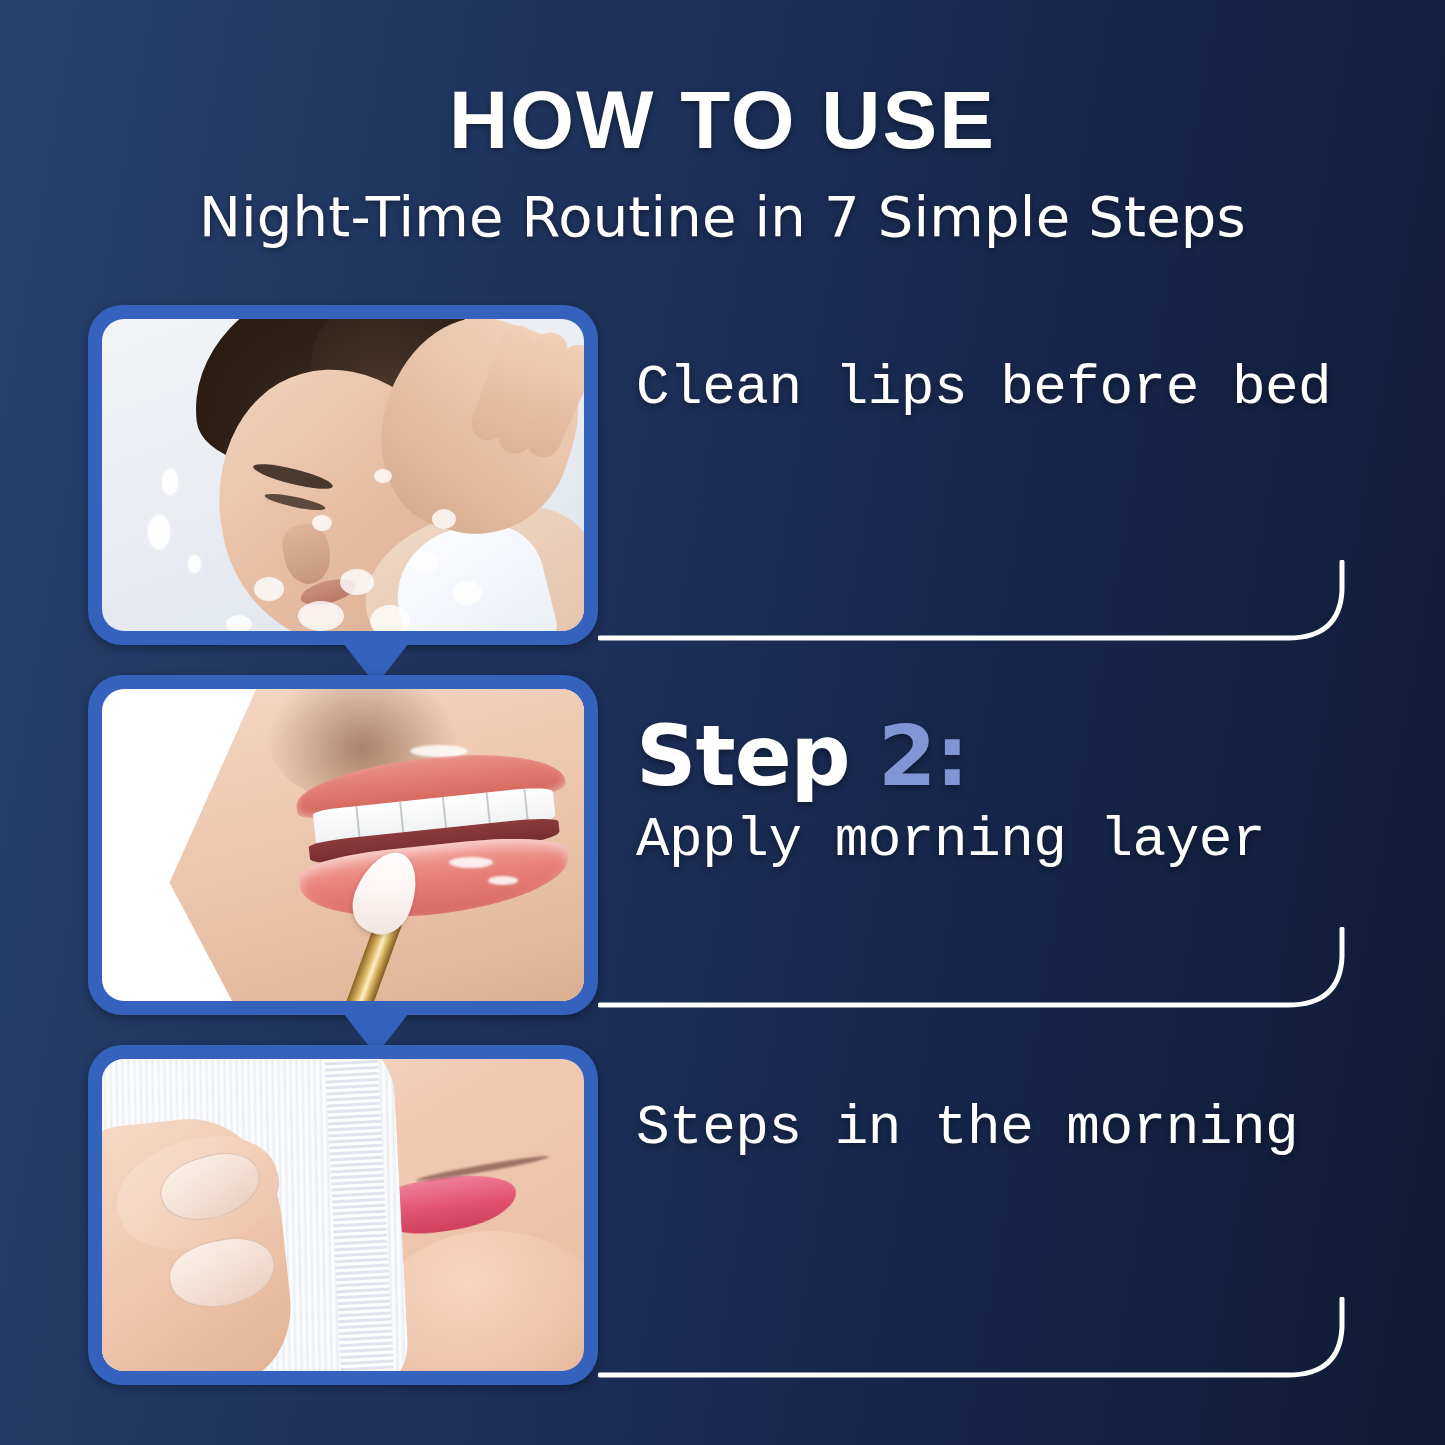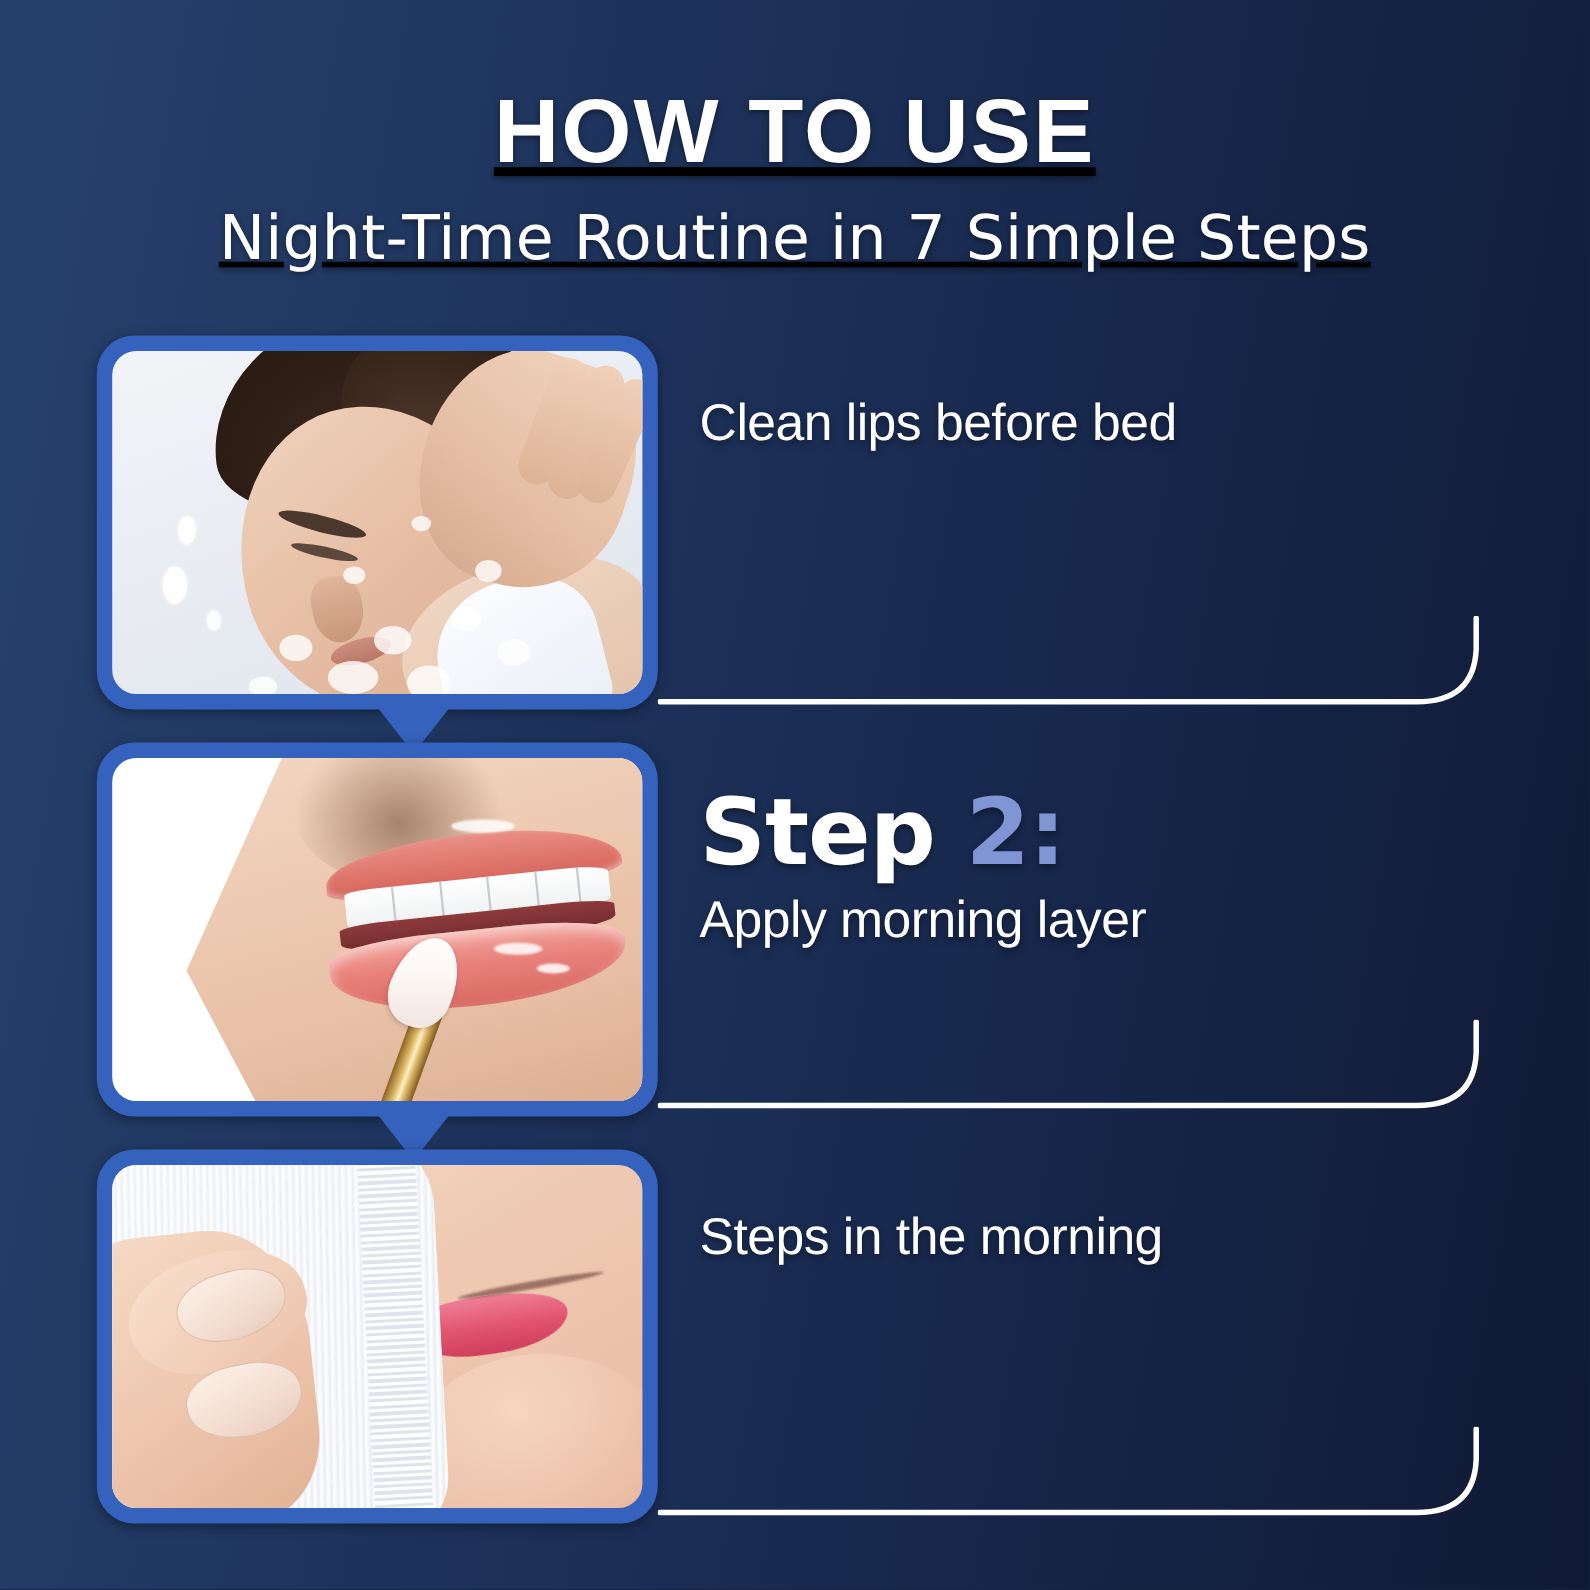--- a/index.html
+++ b/index.html
@@ -15,21 +15,20 @@
     width:1445px; height:1445px;
     background:
       linear-gradient(100deg,#27416e 0%, #223a64 18%, #1c3058 42%, #16264a 68%, #121e3c 88%, #101a34 100%);
     overflow:hidden;
   }
 
   
   #header{
     position:absolute; top:78px; left:0; width:100%;
     text-align:center;
-    text-decoration:underline;
   }
   #main-title{
     font-family:"Liberation Sans", sans-serif;
     font-weight:bold;
     font-size:82px;
     letter-spacing:2px;
     color:#ffffff;
     line-height:1.02;
     text-shadow:0 2px 6px rgba(0,0,0,.45);
   }
@@ -259,23 +258,23 @@
     font-weight:bold;
     font-size:84px;
     line-height:.98;
     color:#ffffff;
     letter-spacing:-1px;
     text-shadow:0 3px 7px rgba(0,0,0,.4);
     white-space:nowrap;
   }
   .step-num{ color:#8096d4; }
   .step-desc{
-    font-family:Liberation Sans, sans-serif;
+    font-family:Liberation Mono, monospace;
     font-weight:normal;
-    font-size:47px;
+    font-size:56px;
     line-height:1.05;
     color:#ffffff;
     margin-top:14px;
     letter-spacing:-.5px;
     text-shadow:0 3px 7px rgba(0,0,0,.4);
     white-space:nowrap;
   }
   
   .underline-curve{
     position:absolute;

